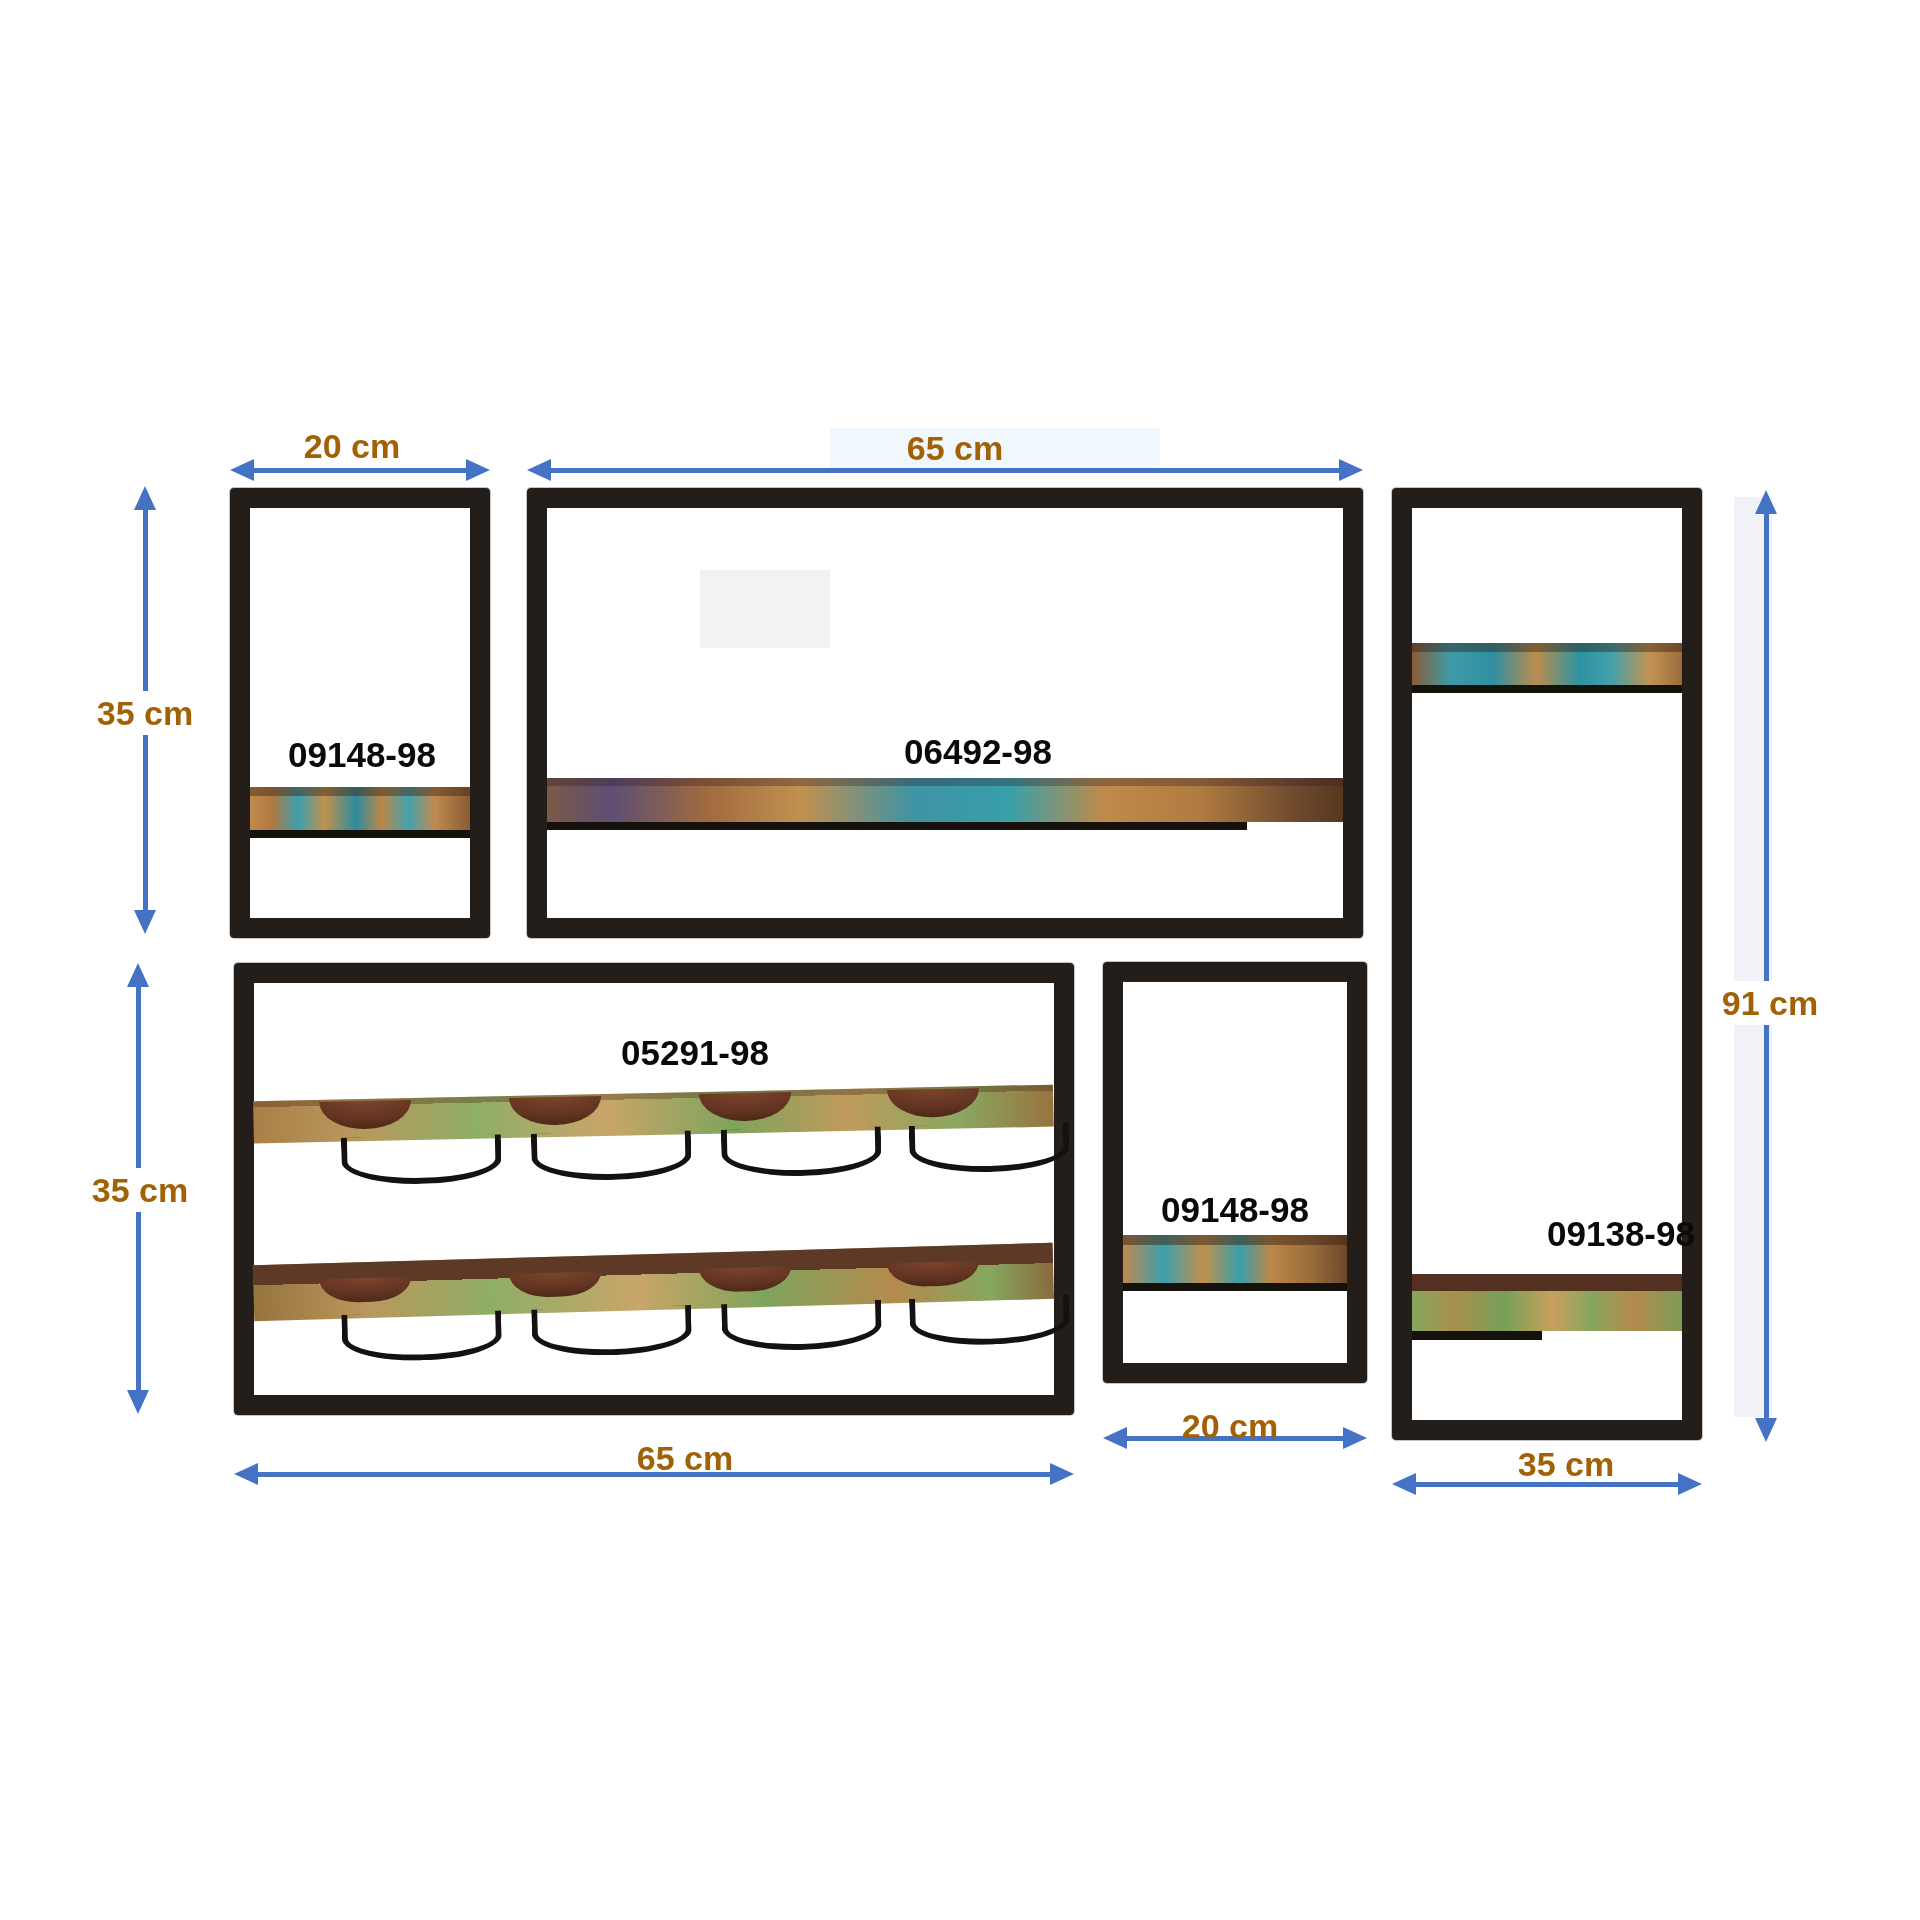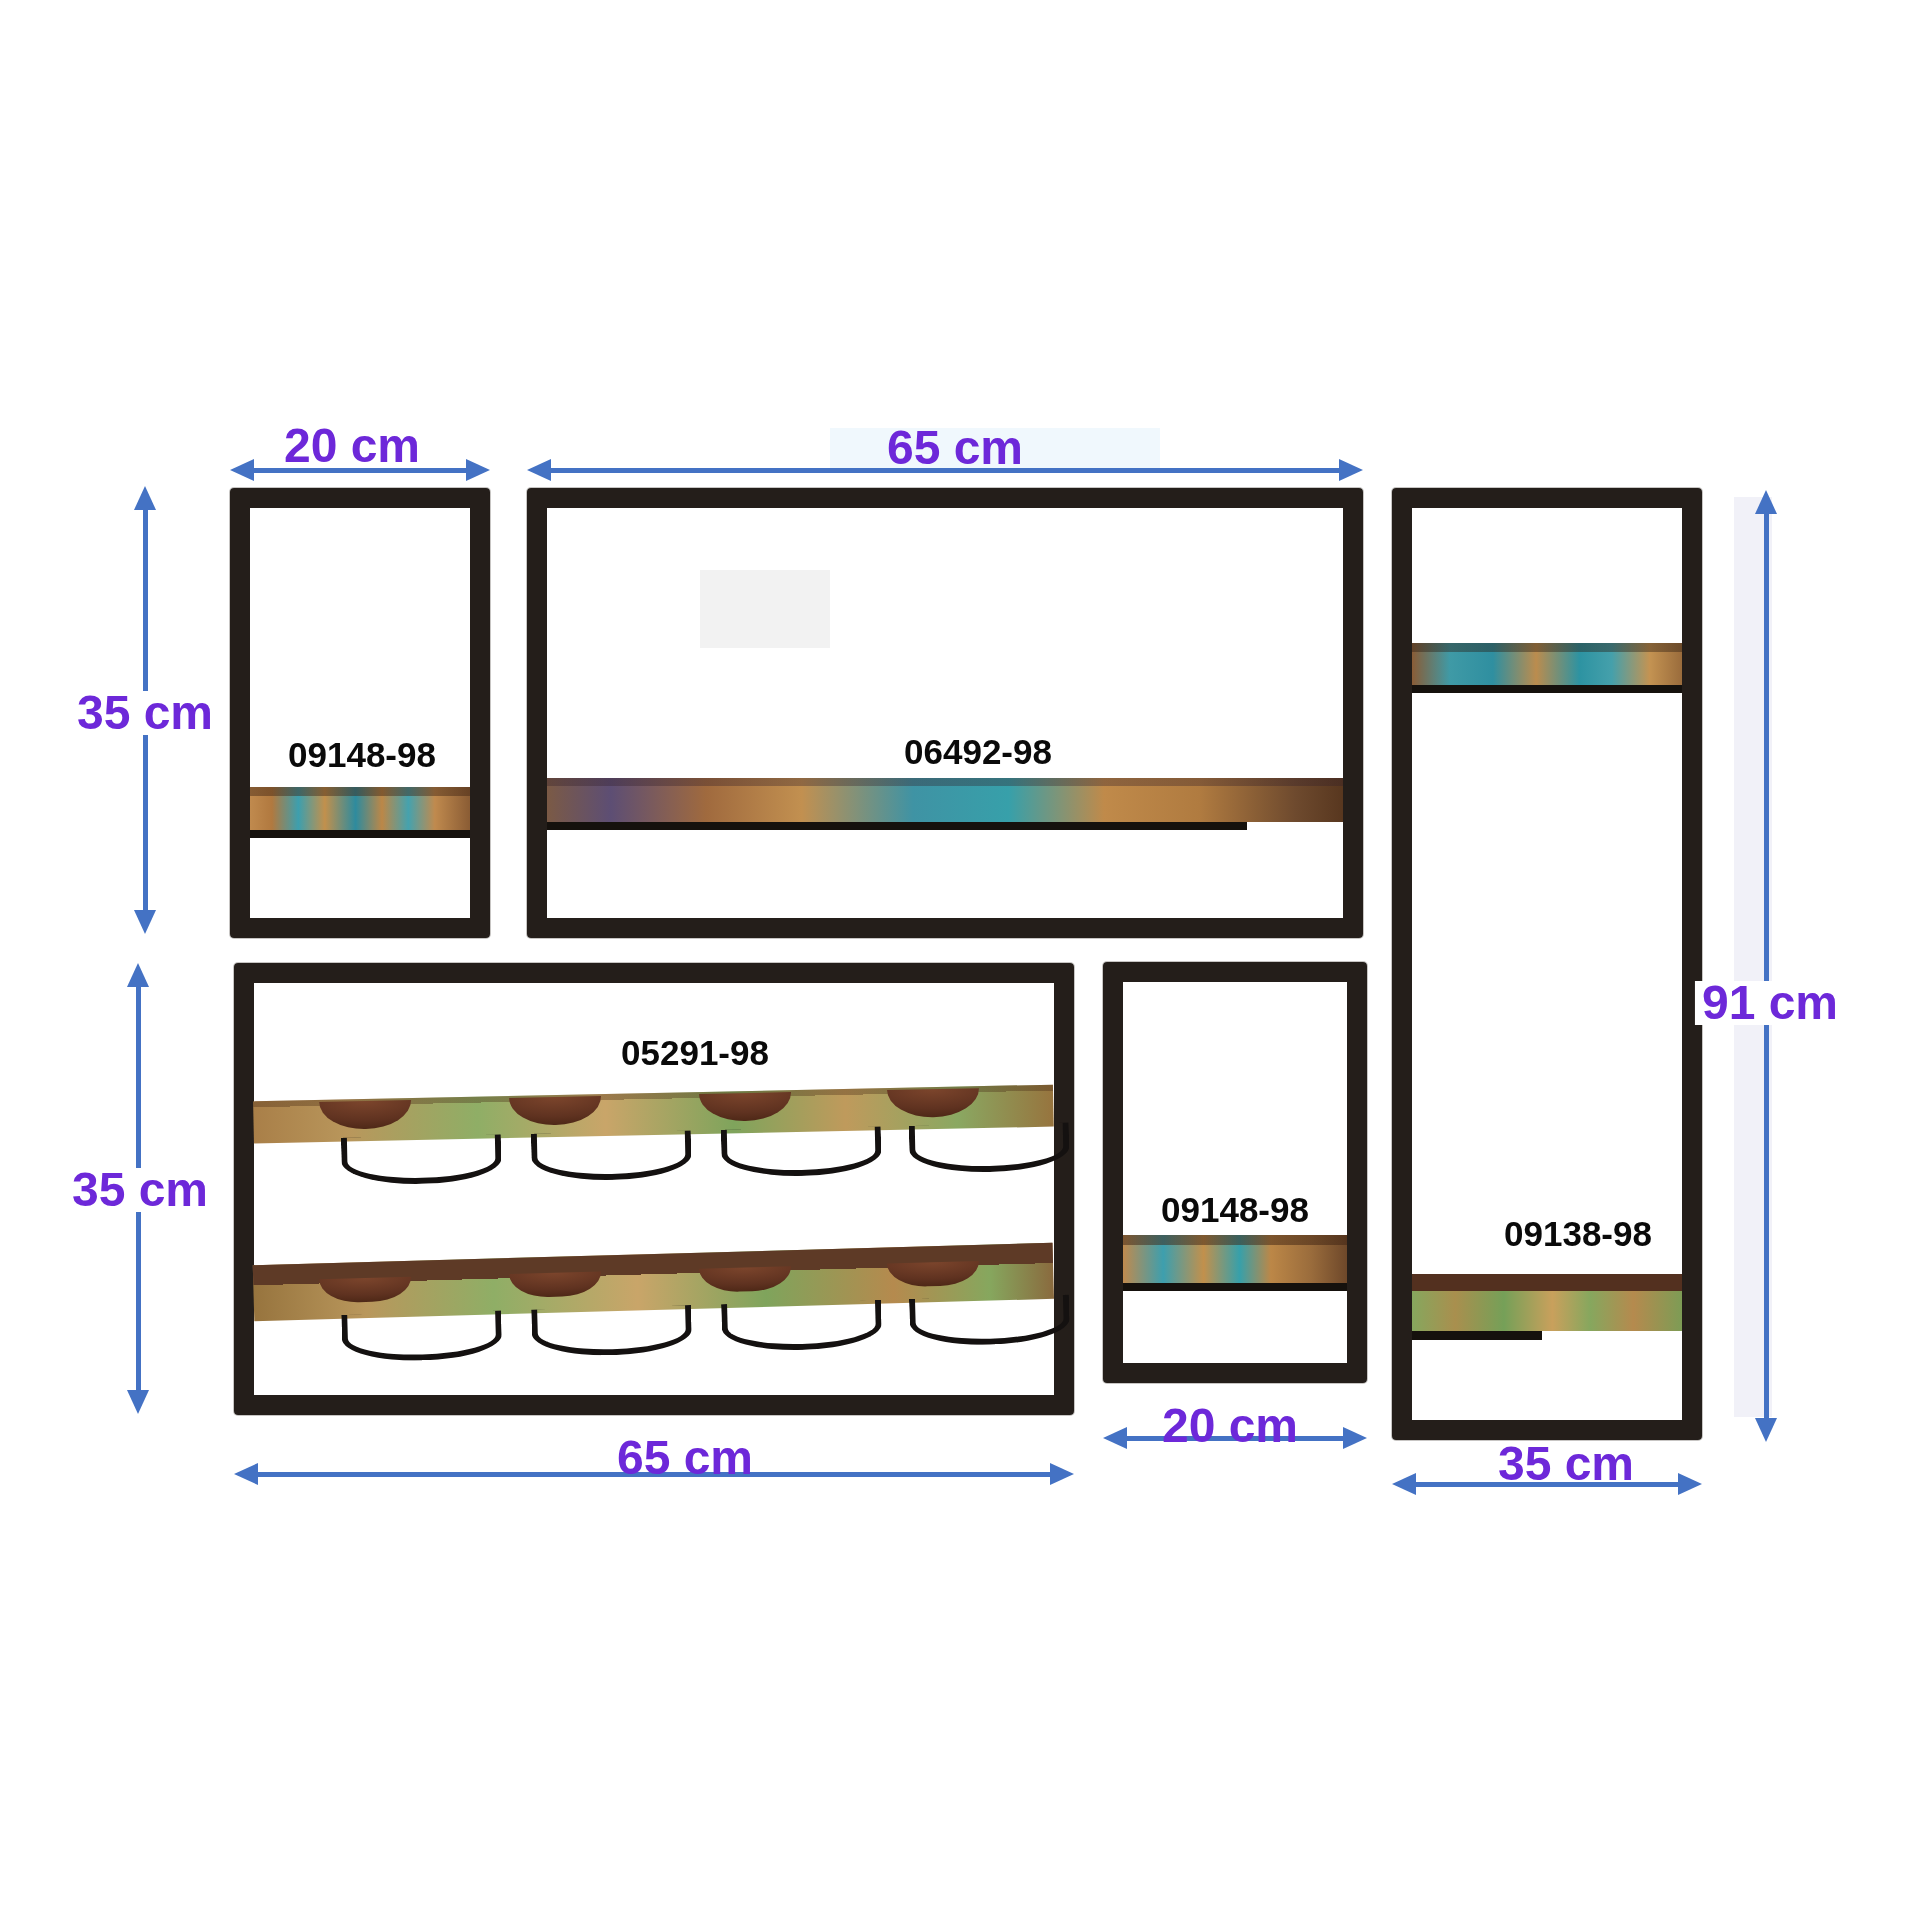--- a/index.html
+++ b/index.html
@@ -5,21 +5,21 @@
   html,body{margin:0;padding:0;background:#ffffff}
   .scene{position:relative;width:1920px;height:1920px;background:#ffffff;
          font-family:"Liberation Sans",sans-serif;overflow:hidden}
   .halo{position:absolute;pointer-events:none}
   .frame{position:absolute;border:20px solid #241e1a;border-radius:4px;box-sizing:border-box;
          box-shadow:inset 0 0 0 1px rgba(255,255,255,.05), 0 0 0 1px rgba(30,22,16,.25)}
   .board{position:absolute}
   .support{position:absolute;background:#15110d;height:8px}
   .code{position:absolute;font-weight:700;font-size:35px;line-height:44px;color:#0a0a0a;
         white-space:nowrap;transform:translateX(-50%)}
-  .dim-label{position:absolute;font-weight:700;font-size:48px;line-height:44px;color:#6d28d9;
+  .dim-label{position:absolute;font-weight:700;font-size:34px;line-height:44px;color:#a16207;
         white-space:nowrap;transform:translateX(-50%)}
   .dim-label.on-line{background:#ffffff;padding:0 7px}
   .hline{position:absolute;height:5px;background:#4472C4}
   .vline{position:absolute;width:5px;background:#4472C4}
   .ah{position:absolute;width:0;height:0}
   .ah-left {border-top:11px solid transparent;border-bottom:11px solid transparent;border-right:24px solid #4472C4}
   .ah-right{border-top:11px solid transparent;border-bottom:11px solid transparent;border-left:24px solid #4472C4}
   .ah-up   {border-left:11px solid transparent;border-right:11px solid transparent;border-bottom:24px solid #4472C4}
   .ah-down {border-left:11px solid transparent;border-right:11px solid transparent;border-top:24px solid #4472C4}
   .rail-group{position:absolute}
@@ -73,21 +73,21 @@
     <div class="support" style="left:547px;top:822px;width:700px"></div>
     <div class="code" style="left:978px;top:730px">06492-98</div>
   </div>
 
   <div>
     <div class="frame" style="left:1392px;top:488px;width:310px;height:952px"></div>
     <div class="board wood-c" style="left:1412px;top:643px;width:270px;height:42px"></div>
     <div class="support" style="left:1412px;top:685px;width:270px"></div>
     <div class="board wood-d" style="left:1412px;top:1274px;width:270px;height:57px"></div>
     <div class="support" style="left:1412px;top:1331px;width:130px;height:9px"></div>
-    <div class="code" style="left:1578px;top:1212px">09138-98</div>
+    <div class="code" style="left:1621px;top:1212px">09138-98</div>
   </div>
 
   <div>
     <div class="frame" style="left:234px;top:963px;width:840px;height:452px"></div>
     <div class="code" style="left:695px;top:1031px">05291-98</div>
 
     <div class="rail-group" style="left:254px;top:1093px;width:800px;height:95px;transform:rotate(-1.2deg)">
       <div class="rail wood-rail" style="height:42px"></div>
       <div class="notch" style="left:66px;top:2px"></div>
       <div class="notch" style="left:256px;top:2px"></div>

